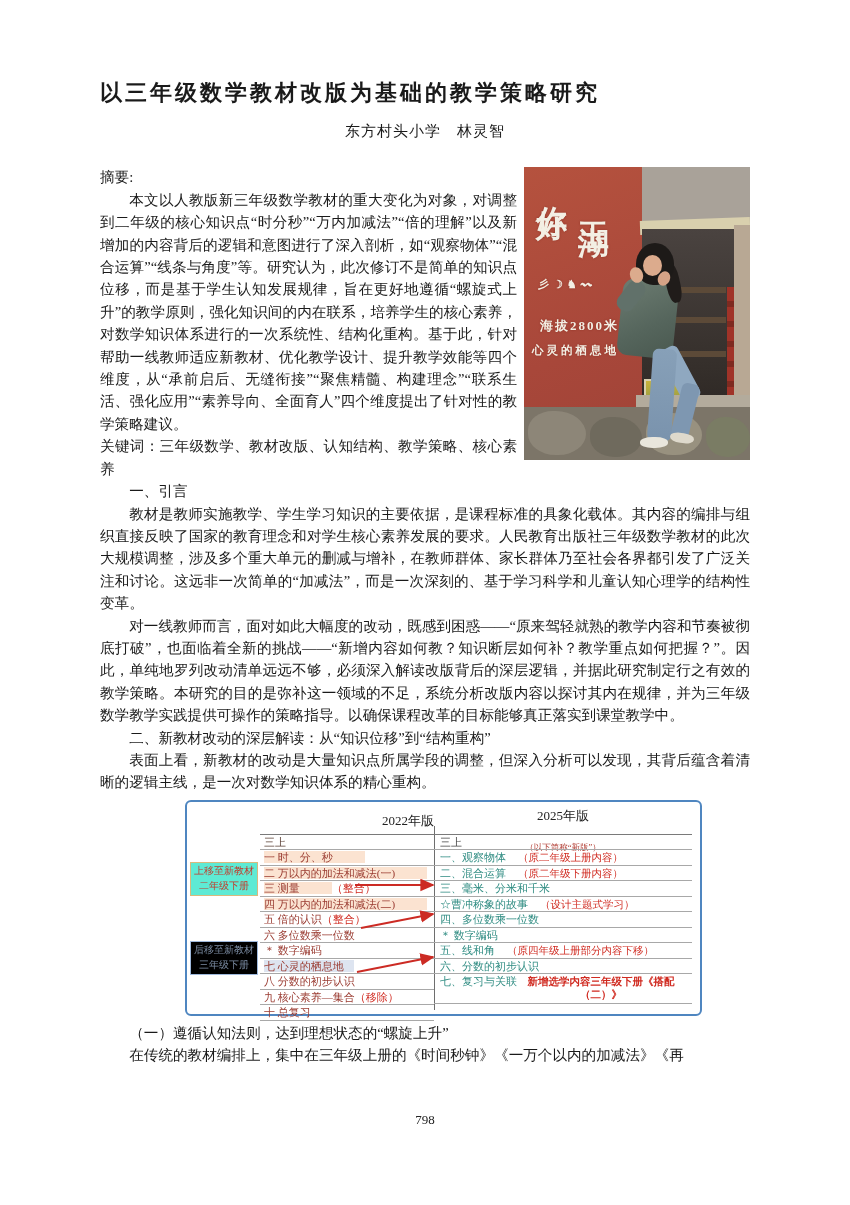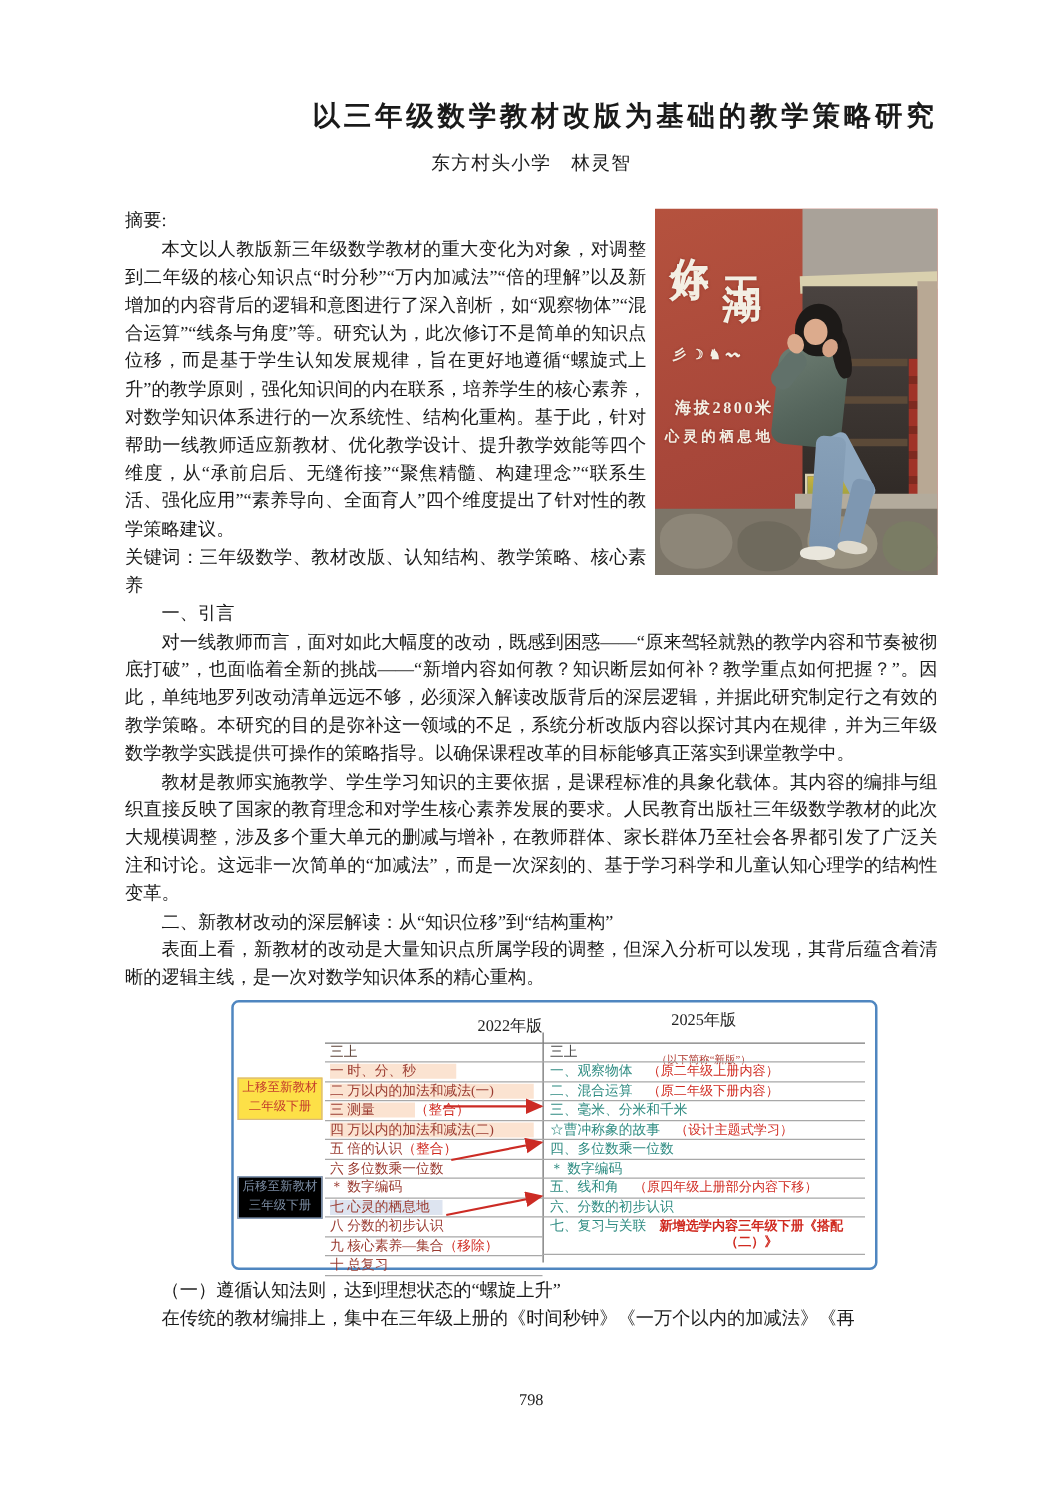--- a/index.html
+++ b/index.html
@@ -1,21 +1,21 @@
 <!DOCTYPE html>
 <html><head>
 <meta charset="utf-8">
 <style>
   html,body{margin:0;padding:0;background:#ffffff;}
   .page{position:relative;width:850px;height:1205px;background:#ffffff;overflow:hidden;
         font-family:"Liberation Serif","DejaVu Serif",serif;color:#1a1a1a;}
   .content{position:absolute;left:100px;top:78px;width:650px;}
 
   
-  .doc-title{text-align:right;font-size:22px;font-weight:bold;letter-spacing:3px;line-height:30px;}
+  .doc-title{text-align:left;font-size:22px;font-weight:bold;letter-spacing:3px;line-height:30px;}
   .doc-author{text-align:center;font-size:15px;letter-spacing:1px;margin-top:12px;}
 
   
   .bodytext{font-size:14.6px;line-height:22.4px;text-align:justify;}
   .para{margin:0;text-indent:2em;}
   .noindent{text-indent:0;}
   .abstract-block{margin-top:24px;}
   .sections{clear:both;}
 
   
@@ -65,21 +65,21 @@
   .col-r .frow.first{color:#474747;}
   .fnote{color:#d02a20;}
   .r-note{color:#d02a20;margin-left:12px;font-size:10.5px;}
   .hl-peach .t{background:#fbe3d1;padding-right:32px;}
   .hl-blue .t{background:#dde4f0;padding-right:10px;}
   .frow.dbl{height:28px;line-height:13px;display:flex;align-items:flex-start;padding-top:1px;}
   .dbl .t{flex:0 0 auto;}
   .dbl .r-note{display:inline-block;width:152px;text-align:center;white-space:normal;margin-left:8px;font-weight:bold;}
   .vdiv{position:absolute;left:247px;top:24px;width:1px;height:184px;background:#6e6e6e;}
   .lblbox{position:absolute;left:3px;width:66px;height:32px;border:1.5px solid #d9b97c;color:#c33a2c;
-          font-size:10px;line-height:15px;text-align:center;background:#fde047;}
+          font-size:10px;line-height:15px;text-align:center;background:#5eead4;}
   .lbl1{top:60px;}
   .lbl2{top:139px;border-color:#9fb9dc;color:#7b8ca3;background:#000000;}
   .fig-arrows{position:absolute;left:0;top:0;pointer-events:none;}
 
   .subhead{margin:0;text-indent:2em;}
   .pagenum{position:absolute;left:0;top:1112px;width:100%;text-align:center;font-size:13px;color:#222;}
 </style>
 </head>
 <body>
 
@@ -127,22 +127,22 @@
         <div class="p-hand2"></div>
       </div>
 
       <p class="para noindent">摘要:</p>
       <p class="para">本文以人教版新三年级数学教材的重大变化为对象，对调整到二年级的核心知识点“时分秒”“万内加减法”“倍的理解”以及新增加的内容背后的逻辑和意图进行了深入剖析，如“观察物体”“混合运算”“线条与角度”等。研究认为，此次修订不是简单的知识点位移，而是基于学生认知发展规律，旨在更好地遵循“螺旋式上升”的教学原则，强化知识间的内在联系，培养学生的核心素养，对数学知识体系进行的一次系统性、结构化重构。基于此，针对帮助一线教师适应新教材、优化教学设计、提升教学效能等四个维度，从“承前启后、无缝衔接”“聚焦精髓、构建理念”“联系生活、强化应用”“素养导向、全面育人”四个维度提出了针对性的教学策略建议。</p>
       <p class="para noindent">关键词：三年级数学、教材改版、认知结构、教学策略、核心素养</p>
     </div>
 
     <div class="sections">
       <p class="para">一、引言</p>
+      <p class="para">教材是教师实施教学、学生学习知识的主要依据，是课程标准的具象化载体。其内容的编排与组织直接反映了国家的教育理念和对学生核心素养发展的要求。人民教育出版社三年级数学教材的此次大规模调整，涉及多个重大单元的删减与增补，在教师群体、家长群体乃至社会各界都引发了广泛关注和讨论。这远非一次简单的“加减法”，而是一次深刻的、基于学习科学和儿童认知心理学的结构性变革。</p>
       <p class="para">对一线教师而言，面对如此大幅度的改动，既感到困惑——“原来驾轻就熟的教学内容和节奏被彻底打破”，也面临着全新的挑战——“新增内容如何教？知识断层如何补？教学重点如何把握？”。因此，单纯地罗列改动清单远远不够，必须深入解读改版背后的深层逻辑，并据此研究制定行之有效的教学策略。本研究的目的是弥补这一领域的不足，系统分析改版内容以探讨其内在规律，并为三年级数学教学实践提供可操作的策略指导。以确保课程改革的目标能够真正落实到课堂教学中。</p>
-      <p class="para">教材是教师实施教学、学生学习知识的主要依据，是课程标准的具象化载体。其内容的编排与组织直接反映了国家的教育理念和对学生核心素养发展的要求。人民教育出版社三年级数学教材的此次大规模调整，涉及多个重大单元的删减与增补，在教师群体、家长群体乃至社会各界都引发了广泛关注和讨论。这远非一次简单的“加减法”，而是一次深刻的、基于学习科学和儿童认知心理学的结构性变革。</p>
       <p class="para">二、新教材改动的深层解读：从“知识位移”到“结构重构”</p>
       <p class="para">表面上看，新教材的改动是大量知识点所属学段的调整，但深入分析可以发现，其背后蕴含着清晰的逻辑主线，是一次对数学知识体系的精心重构。</p>
 
       <div class="fig">
         <div class="fig-h-left">2022年版</div>
         <div class="fig-h-right">2025年版</div>
         <div class="fig-h-sub">（以下简称“新版”）</div>
         <div class="vdiv"></div>
 
         <div class="lblbox lbl1">上移至新教材二年级下册</div>

